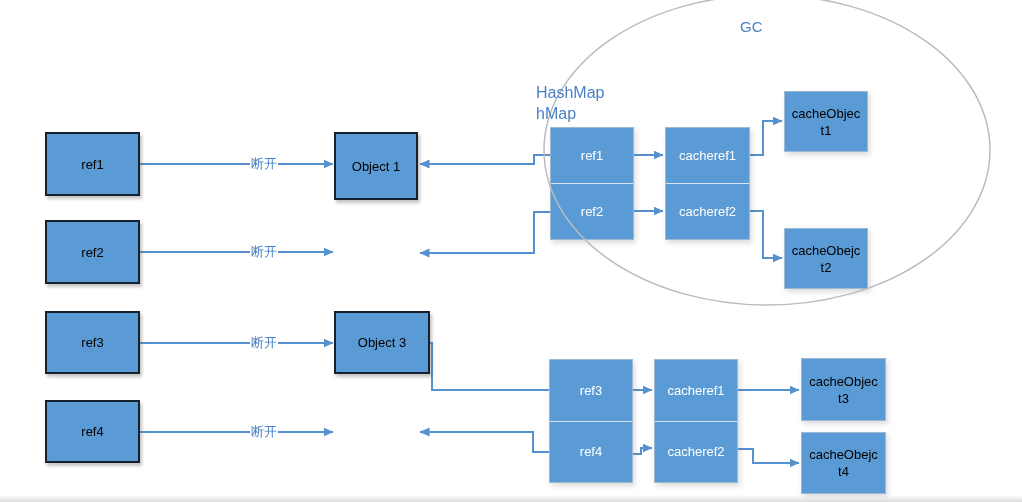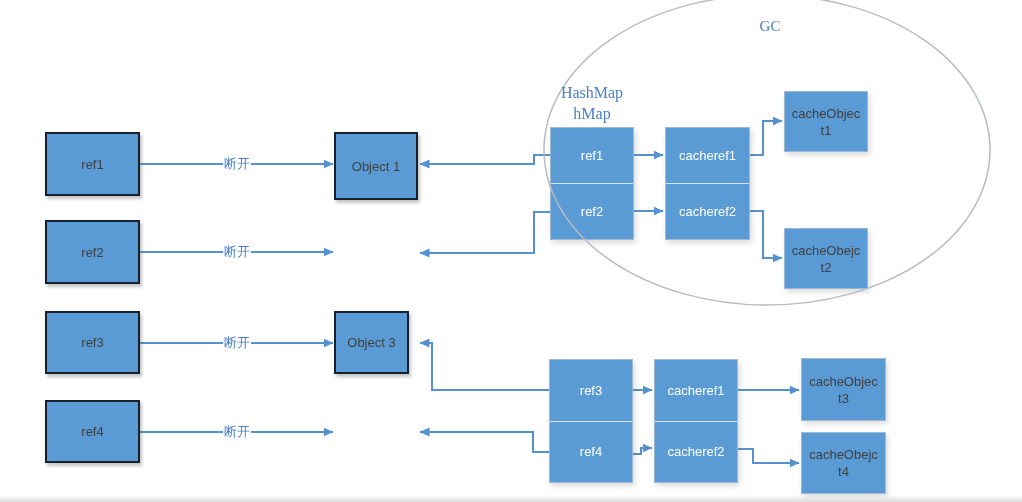--- a/index.html
+++ b/index.html
@@ -2,43 +2,43 @@
 <html><head>
 <meta charset="utf-8">
 <style>
   html,body{margin:0;padding:0;background:#fff;}
   #stage{
     position:relative;width:1022px;height:502px;overflow:hidden;
     background:#ffffff;font-family:"Liberation Sans",sans-serif;
   }
   .lay{position:absolute;left:0;top:0;}
   .node{
-    position:absolute;background:#5b9bd5;color:#404040;
+    position:absolute;background:#5b9bd5;color:#000000;
     display:flex;align-items:center;justify-content:center;
     font-size:13px;text-align:center;z-index:2;box-sizing:border-box;
   }
   .dark{border:2px solid #15212d;box-shadow:2px 3px 3px rgba(90,90,90,.35);}
   .light{border:1px solid #9db9d4;box-shadow:2px 3px 5px rgba(100,100,100,.22);}
   .stack{
     position:absolute;background:#5b9bd5;display:flex;flex-direction:column;
     z-index:2;box-sizing:border-box;border:1px solid #9db9d4;
     box-shadow:2px 3px 5px rgba(100,100,100,.22);
   }
   .cell{
     flex:1;display:flex;align-items:center;justify-content:center;
     color:#fff;font-size:13px;
   }
   .cell + .cell{border-top:1px solid #d6e4f2;}
   .title{
-    position:absolute;color:#4a80c4;text-align:center;z-index:5;
-    white-space:pre-line;line-height:21px;font-family:Liberation Serif, serif;
+    position:absolute;color:#4a80c4;text-align:left;z-index:5;
+    white-space:pre-line;line-height:21px;
   }
   .edge-label{
     position:absolute;color:#4a80c4;font-size:13px;background:#fff;
-    padding:0 1px;transform:translate(-50%,-50%);z-index:3;white-space:nowrap;
+    padding:0 1px;transform:translate(-50%,-50%);z-index:3;white-space:nowrap;margin-left:27px;
   }
   .pre{white-space:pre-line;line-height:17px;}
   #connector-svg{z-index:1;}
   #ellipse-svg{z-index:4;pointer-events:none;}
   #bottom-edge{
     position:absolute;left:0;bottom:0;width:100%;height:7px;z-index:6;
     background:linear-gradient(#ffffff00,#dcdcdc);
   }
 </style>
 </head>
@@ -75,21 +75,21 @@
       <path marker-end="url(#arr)" d="M738 449 L753 449 L753 463 L799 463"></path>
     </g>
   </svg>
 
   <div class="node dark" style="left:45px;top:132px;width:95px;height:64px">ref1</div>
   <div class="node dark" style="left:45px;top:220px;width:95px;height:64px">ref2</div>
   <div class="node dark" style="left:45px;top:311px;width:95px;height:63px">ref3</div>
   <div class="node dark" style="left:45px;top:400px;width:95px;height:63px">ref4</div>
 
   <div class="node dark" style="left:334px;top:132px;width:84px;height:68px">Object 1</div>
-  <div class="node dark" style="left:334px;top:311px;width:75px;height:63px">Object 3</div>
+  <div class="node dark" style="left:334px;top:311px;width:96px;height:63px">Object 3</div>
 
   <div class="edge-label" style="left:237px;top:164px">断开</div>
   <div class="edge-label" style="left:237px;top:252px">断开</div>
   <div class="edge-label" style="left:237px;top:343px">断开</div>
   <div class="edge-label" style="left:237px;top:432px">断开</div>
 
   <div class="title" style="left:536px;top:82px;width:112px;font-size:16px">HashMap
 hMap</div>
 
   <div class="stack" style="left:550px;top:127px;width:84px;height:113px">

